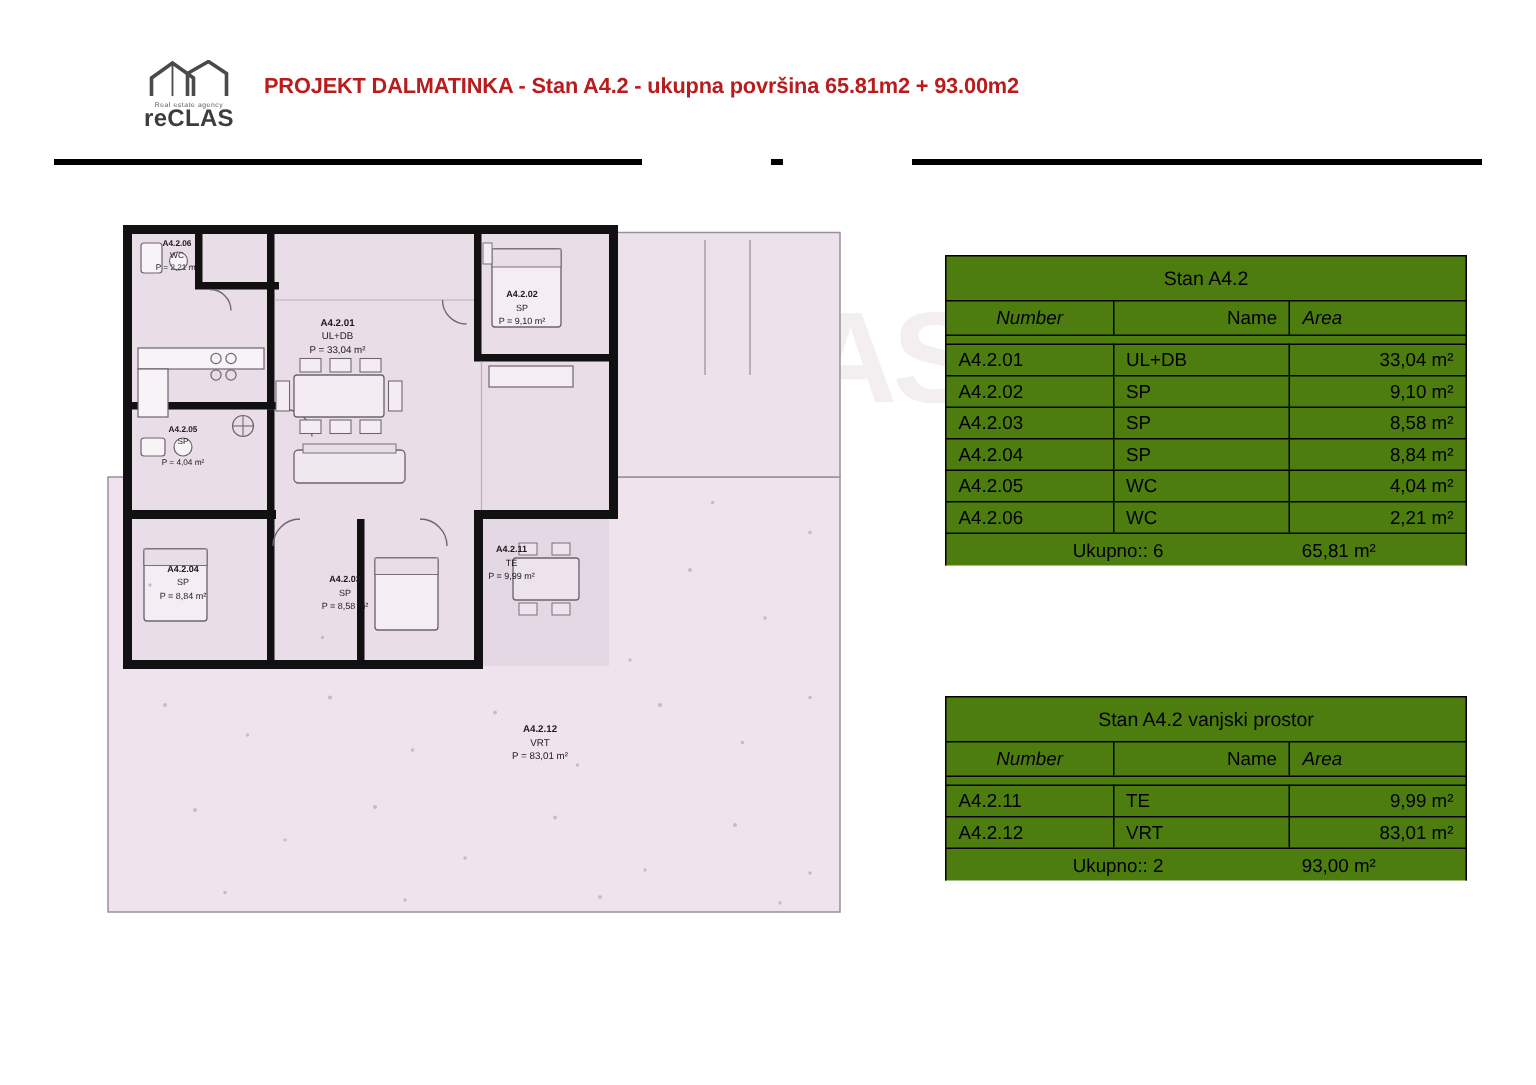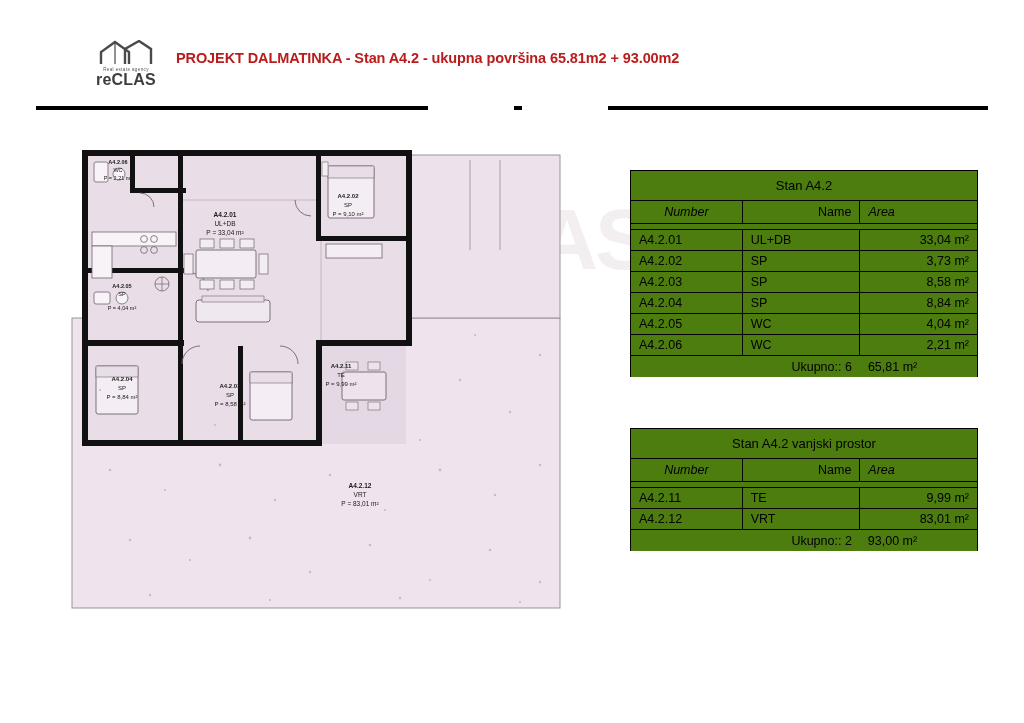--- a/index.html
+++ b/index.html
@@ -140,21 +140,21 @@
   .tbl tbody td:last-child { border-right: 1.5px solid #000; text-align: right; }
   .tbl tbody tr td { border-bottom: 1px solid #000; }
   .tbl tbody tr:first-child td { border-top: 0; }
   .tbl .c-area { text-align: right; }
 
   .tbl .sum td {
     border: 0;
     border-top: 1px solid #000;
     padding-top: 4px;
   }
-  .tbl .sum .s-lbl { text-align: right; margin-left: 18px; }
+  .tbl .sum .s-lbl { text-align: center; margin-left: 18px; }
   .tbl .sum .s-val { text-align: left; }
 
   .spacer-row td {
     height: 6px;
     padding: 0;
     border-left: 1.5px solid #000;
     border-right: 1.5px solid #000;
     border-bottom: 0;
   }
 
@@ -364,21 +364,21 @@
           <td colspan="3"></td>
         </tr>
       <tr>
         <td>A4.2.01</td>
         <td>UL+DB</td>
         <td class="c-area">33,04 m²</td>
       </tr>
       <tr>
         <td>A4.2.02</td>
         <td>SP</td>
-        <td class="c-area">3,73 m²</td>
+        <td class="c-area">9,10 m²</td>
       </tr>
       <tr>
         <td>A4.2.03</td>
         <td>SP</td>
         <td class="c-area">8,58 m²</td>
       </tr>
       <tr>
         <td>A4.2.04</td>
         <td>SP</td>
         <td class="c-area">8,84 m²</td>
@@ -393,21 +393,21 @@
         <td>WC</td>
         <td class="c-area">2,21 m²</td>
       </tr>
       <tr class="sum">
         <td class="s-lbl" colspan="2">Ukupno:: 6</td>
         <td class="s-val">65,81 m²</td>
       </tr>
     </tbody>
   </table>
 
-  <table class="tbl" id="tbl-exterior" style="left:630px; top:428px; width:348px;">
+  <table class="tbl" id="tbl-exterior" style="left:630px; top:464px; width:348px;">
     <colgroup>
         <col style="width:112px">
         <col style="width:118px">
         <col style="width:118px">
       </colgroup>
     <thead>
       <tr>
           <td class="ttl" colspan="3">Stan A4.2 vanjski prostor</td>
         </tr>
       <tr class="hdr">

